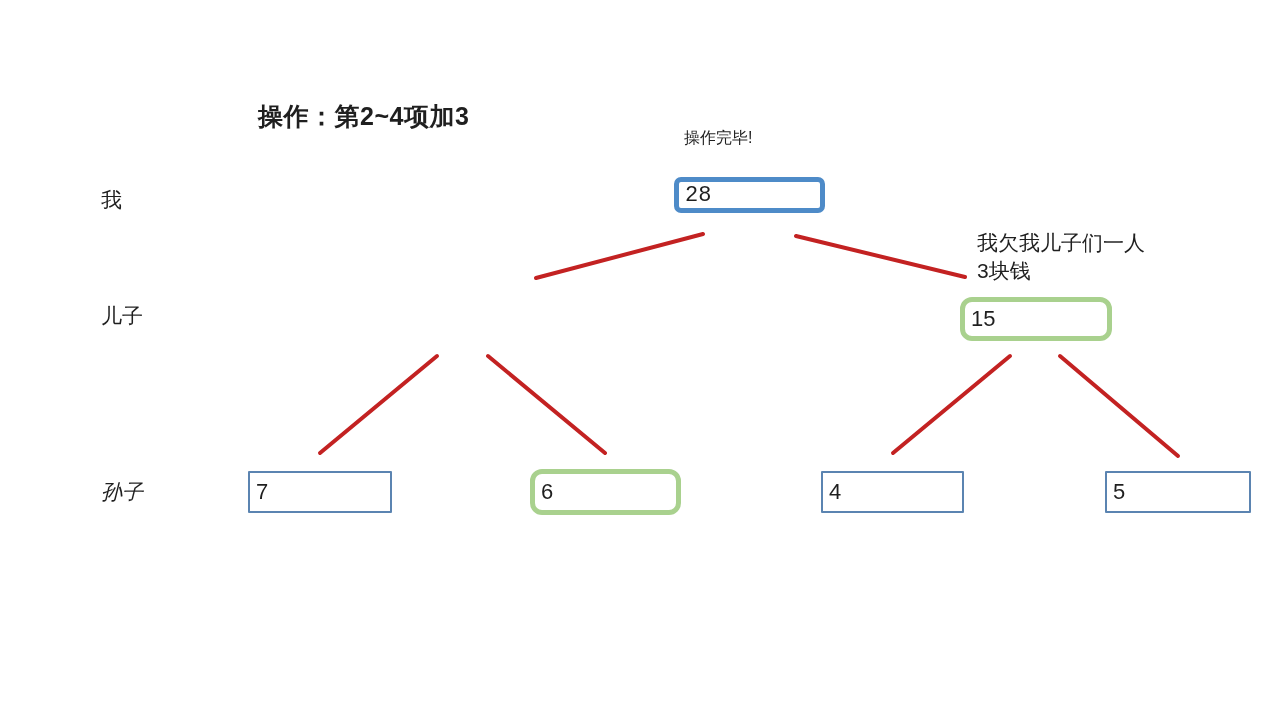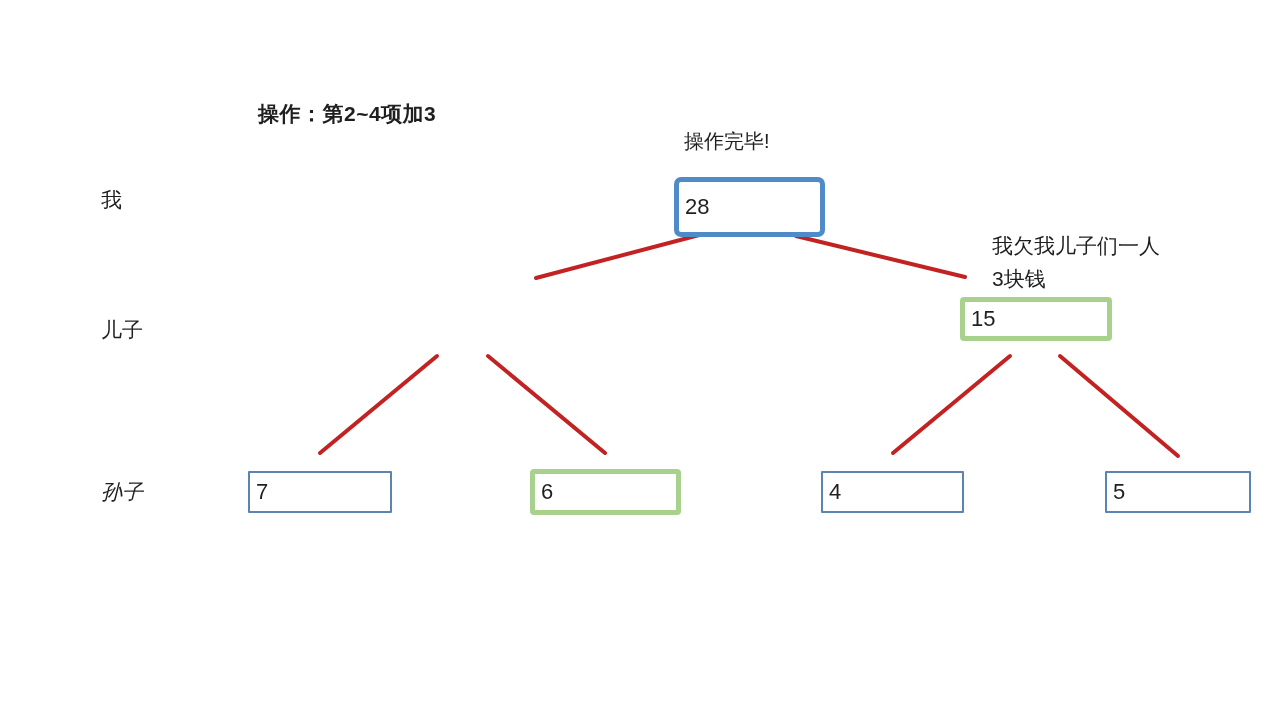--- a/index.html
+++ b/index.html
@@ -14,77 +14,76 @@
     background: var(--bg, #ffffff);
     font-family: "Liberation Sans", "DejaVu Sans", sans-serif;
     color: var(--text, #1f1f1f);
     overflow: hidden;
   }
   .abs { position: absolute; }
 
   .slide-title {
     left: 258px;
     top: 100px;
-    font-size: 21px;
+    font-size: 25px;
     font-weight: bold;
     letter-spacing: 0.5px;
     white-space: nowrap;
   }
   .status-note {
     left: 684px;
     top: 128px;
-    font-size: 20px;
+    font-size: 16px;
     white-space: nowrap;
   }
   .row-label {
     left: 101px;
     font-size: 21px;
     white-space: nowrap;
   }
   .row-label.level1 { top: 186px; }
-  .row-label.level2 { top: 316px; text-align: right; }
+  .row-label.level2 { top: 302px; text-align: right; }
   .row-label.level3 { top: 478px; font-style: italic; }
 
   .node {
     box-sizing: border-box;
     background: #ffffff;
     display: flex;
     align-items: center;
     padding-left: 6px;
     font-size: 22px;
   }
   .node.thick-blue {
     border: 5px solid var(--updated, #4E8BC8);
     border-radius: 7px;
   }
   .node.thick-green {
     border: 5px solid var(--lazy, #A9D18E);
-    border-radius: 4px;
+    border-radius: 12px;
     text-align: center;
   }
   .node.thin-blue {
     border: 2px solid var(--plain, #5B84B1);
     border-radius: 1px;
   }
 
-  .node-root   { left: 674px;  top: 177px; width: 151px; height: 60px; }
+  .node-root   { left: 674px;  top: 177px; width: 151px; height: 36px; font-family: Liberation Mono, monospace; }
   .node-son-l  { left: 388px;  top: 297px; width: 149px; height: 45px; }
   .node-son-r  { left: 960px;  top: 297px; width: 152px; height: 44px; }
   .node-gs-1   { left: 248px;  top: 471px; width: 144px; height: 42px; }
   .node-gs-2   { left: 530px;  top: 469px; width: 151px; height: 46px; }
   .node-gs-3   { left: 821px;  top: 471px; width: 143px; height: 42px; }
   .node-gs-4   { left: 1105px; top: 471px; width: 146px; height: 42px; }
 
   .annotation {
     left: 977px;
     top: 229px;
     width: 178px;
     font-size: 21px;
-    line-height: 33px;
-    margin-left: 15px;
+    line-height: 28px;
   }
 
   .connectors {
     left: 0;
     top: 0;
     width: 1280px;
     height: 720px;
     pointer-events: none;
   }
   .connectors line {

